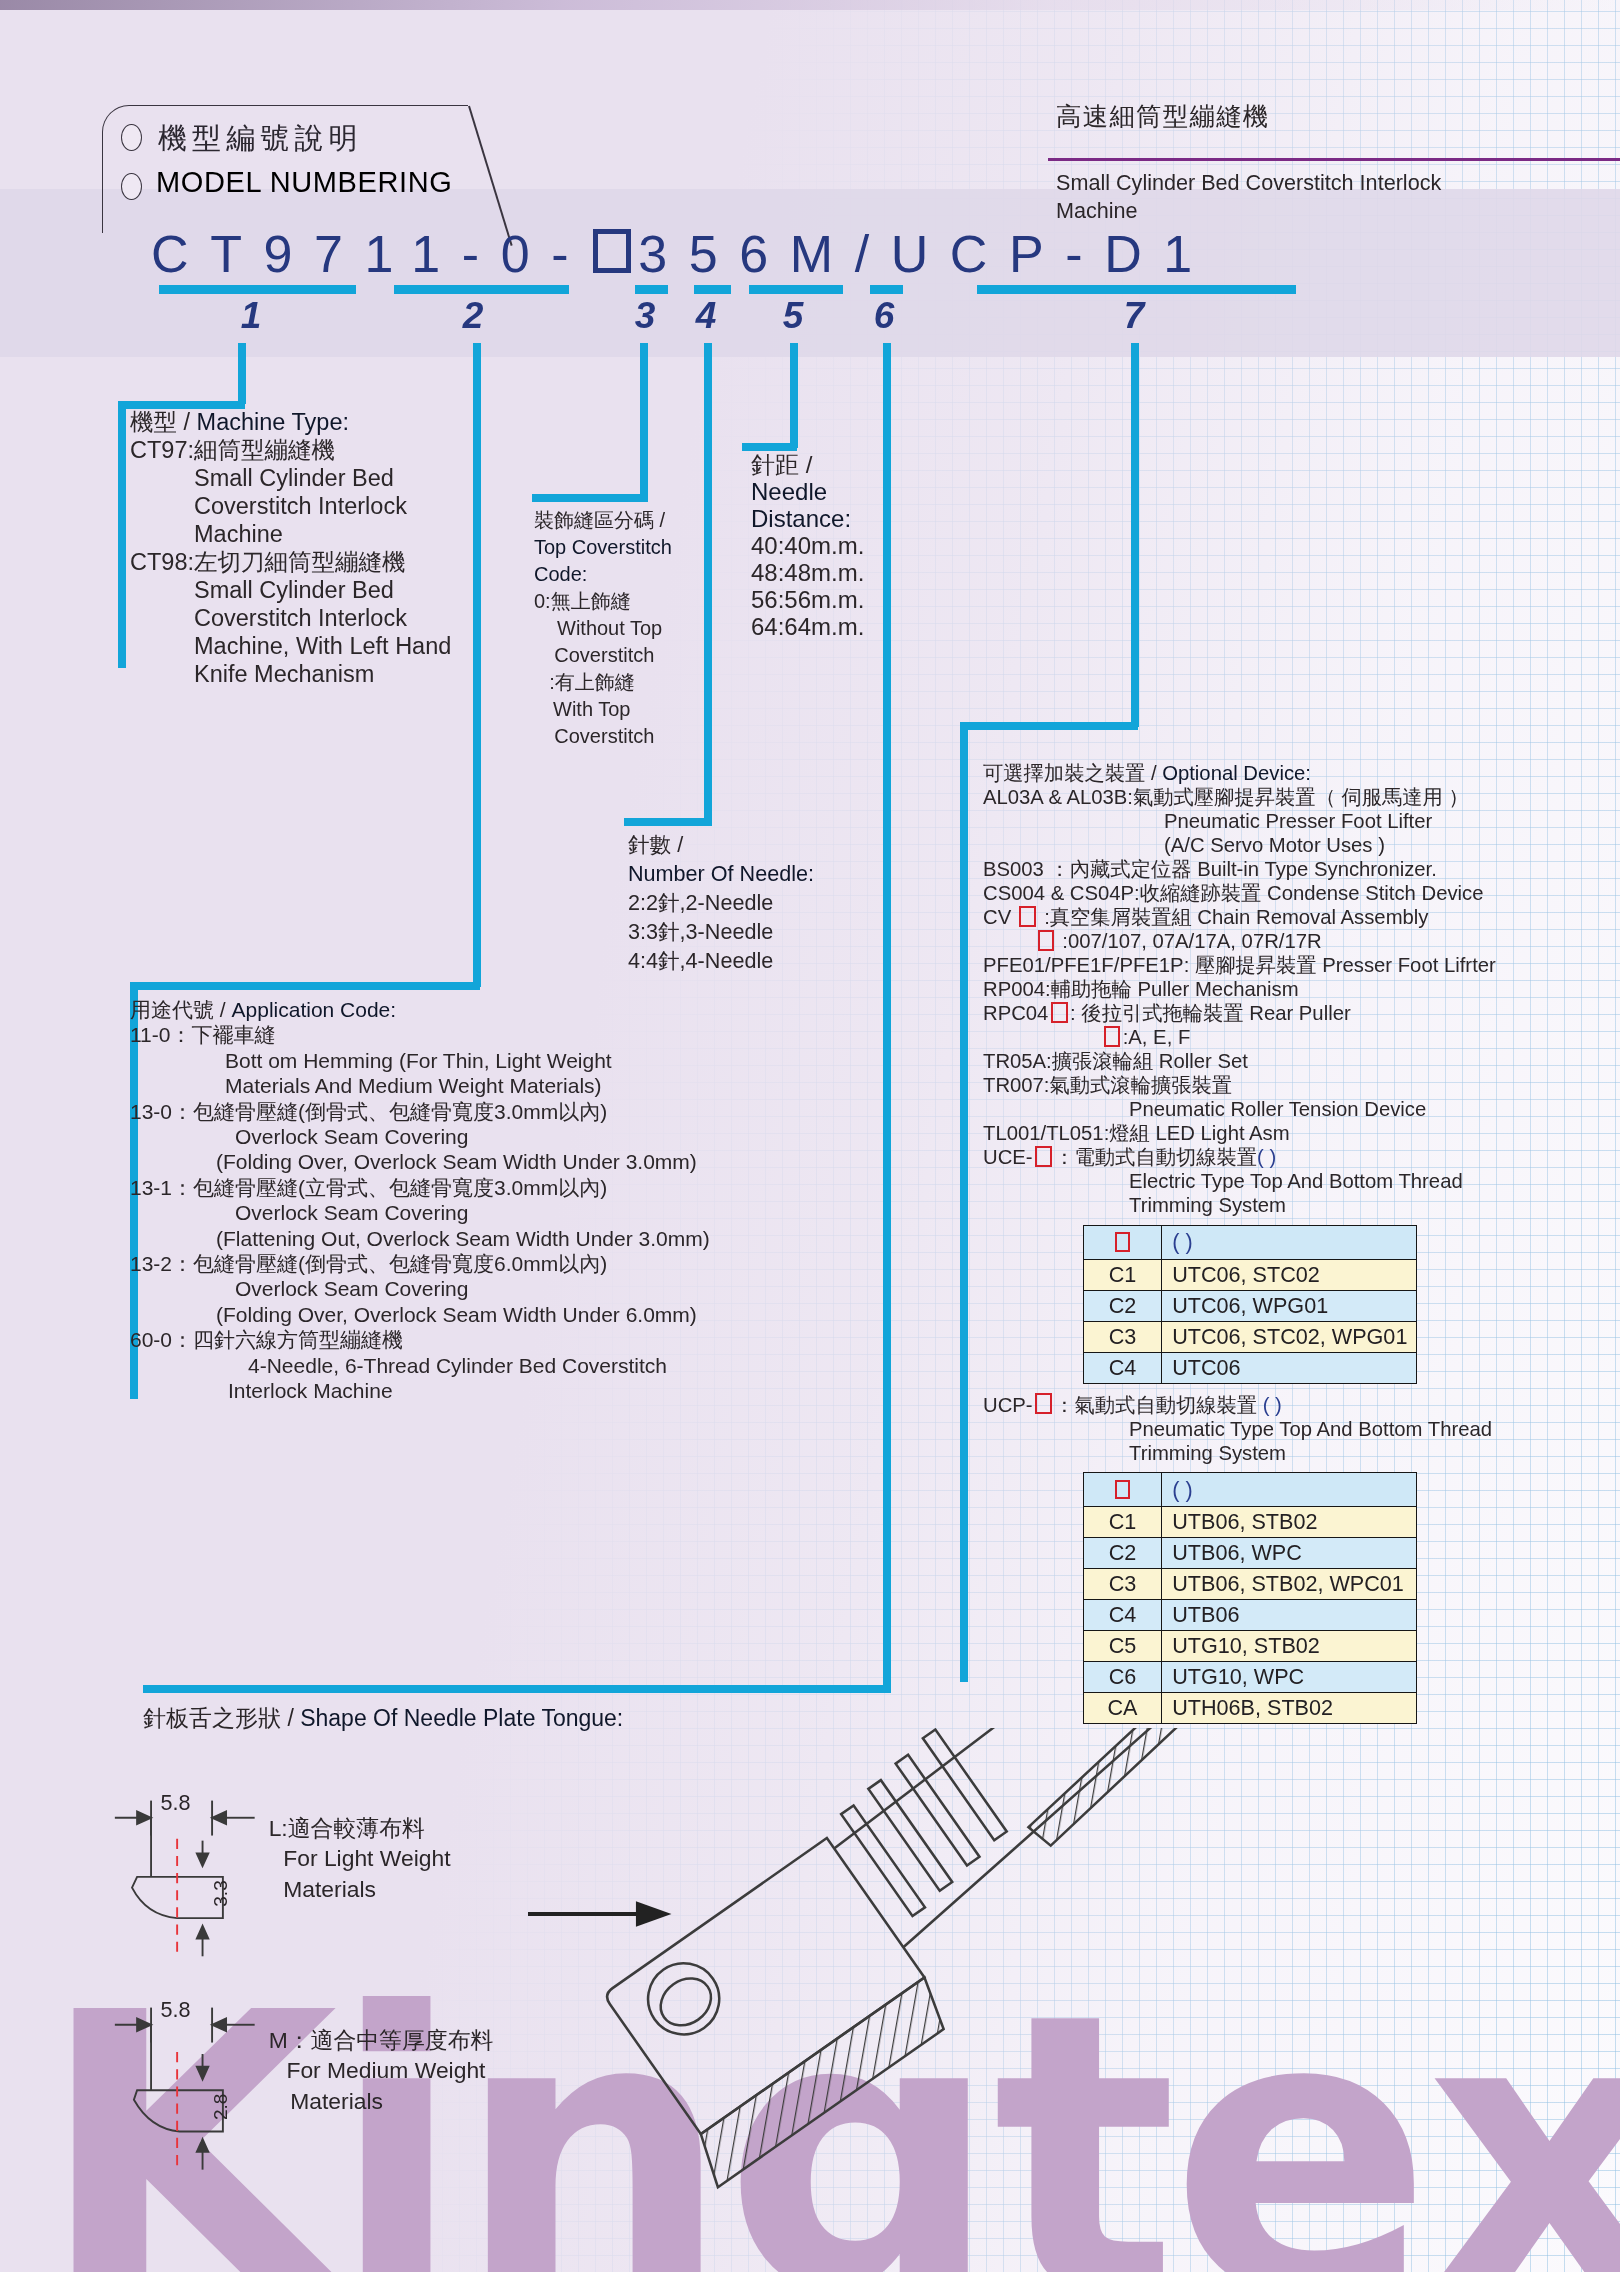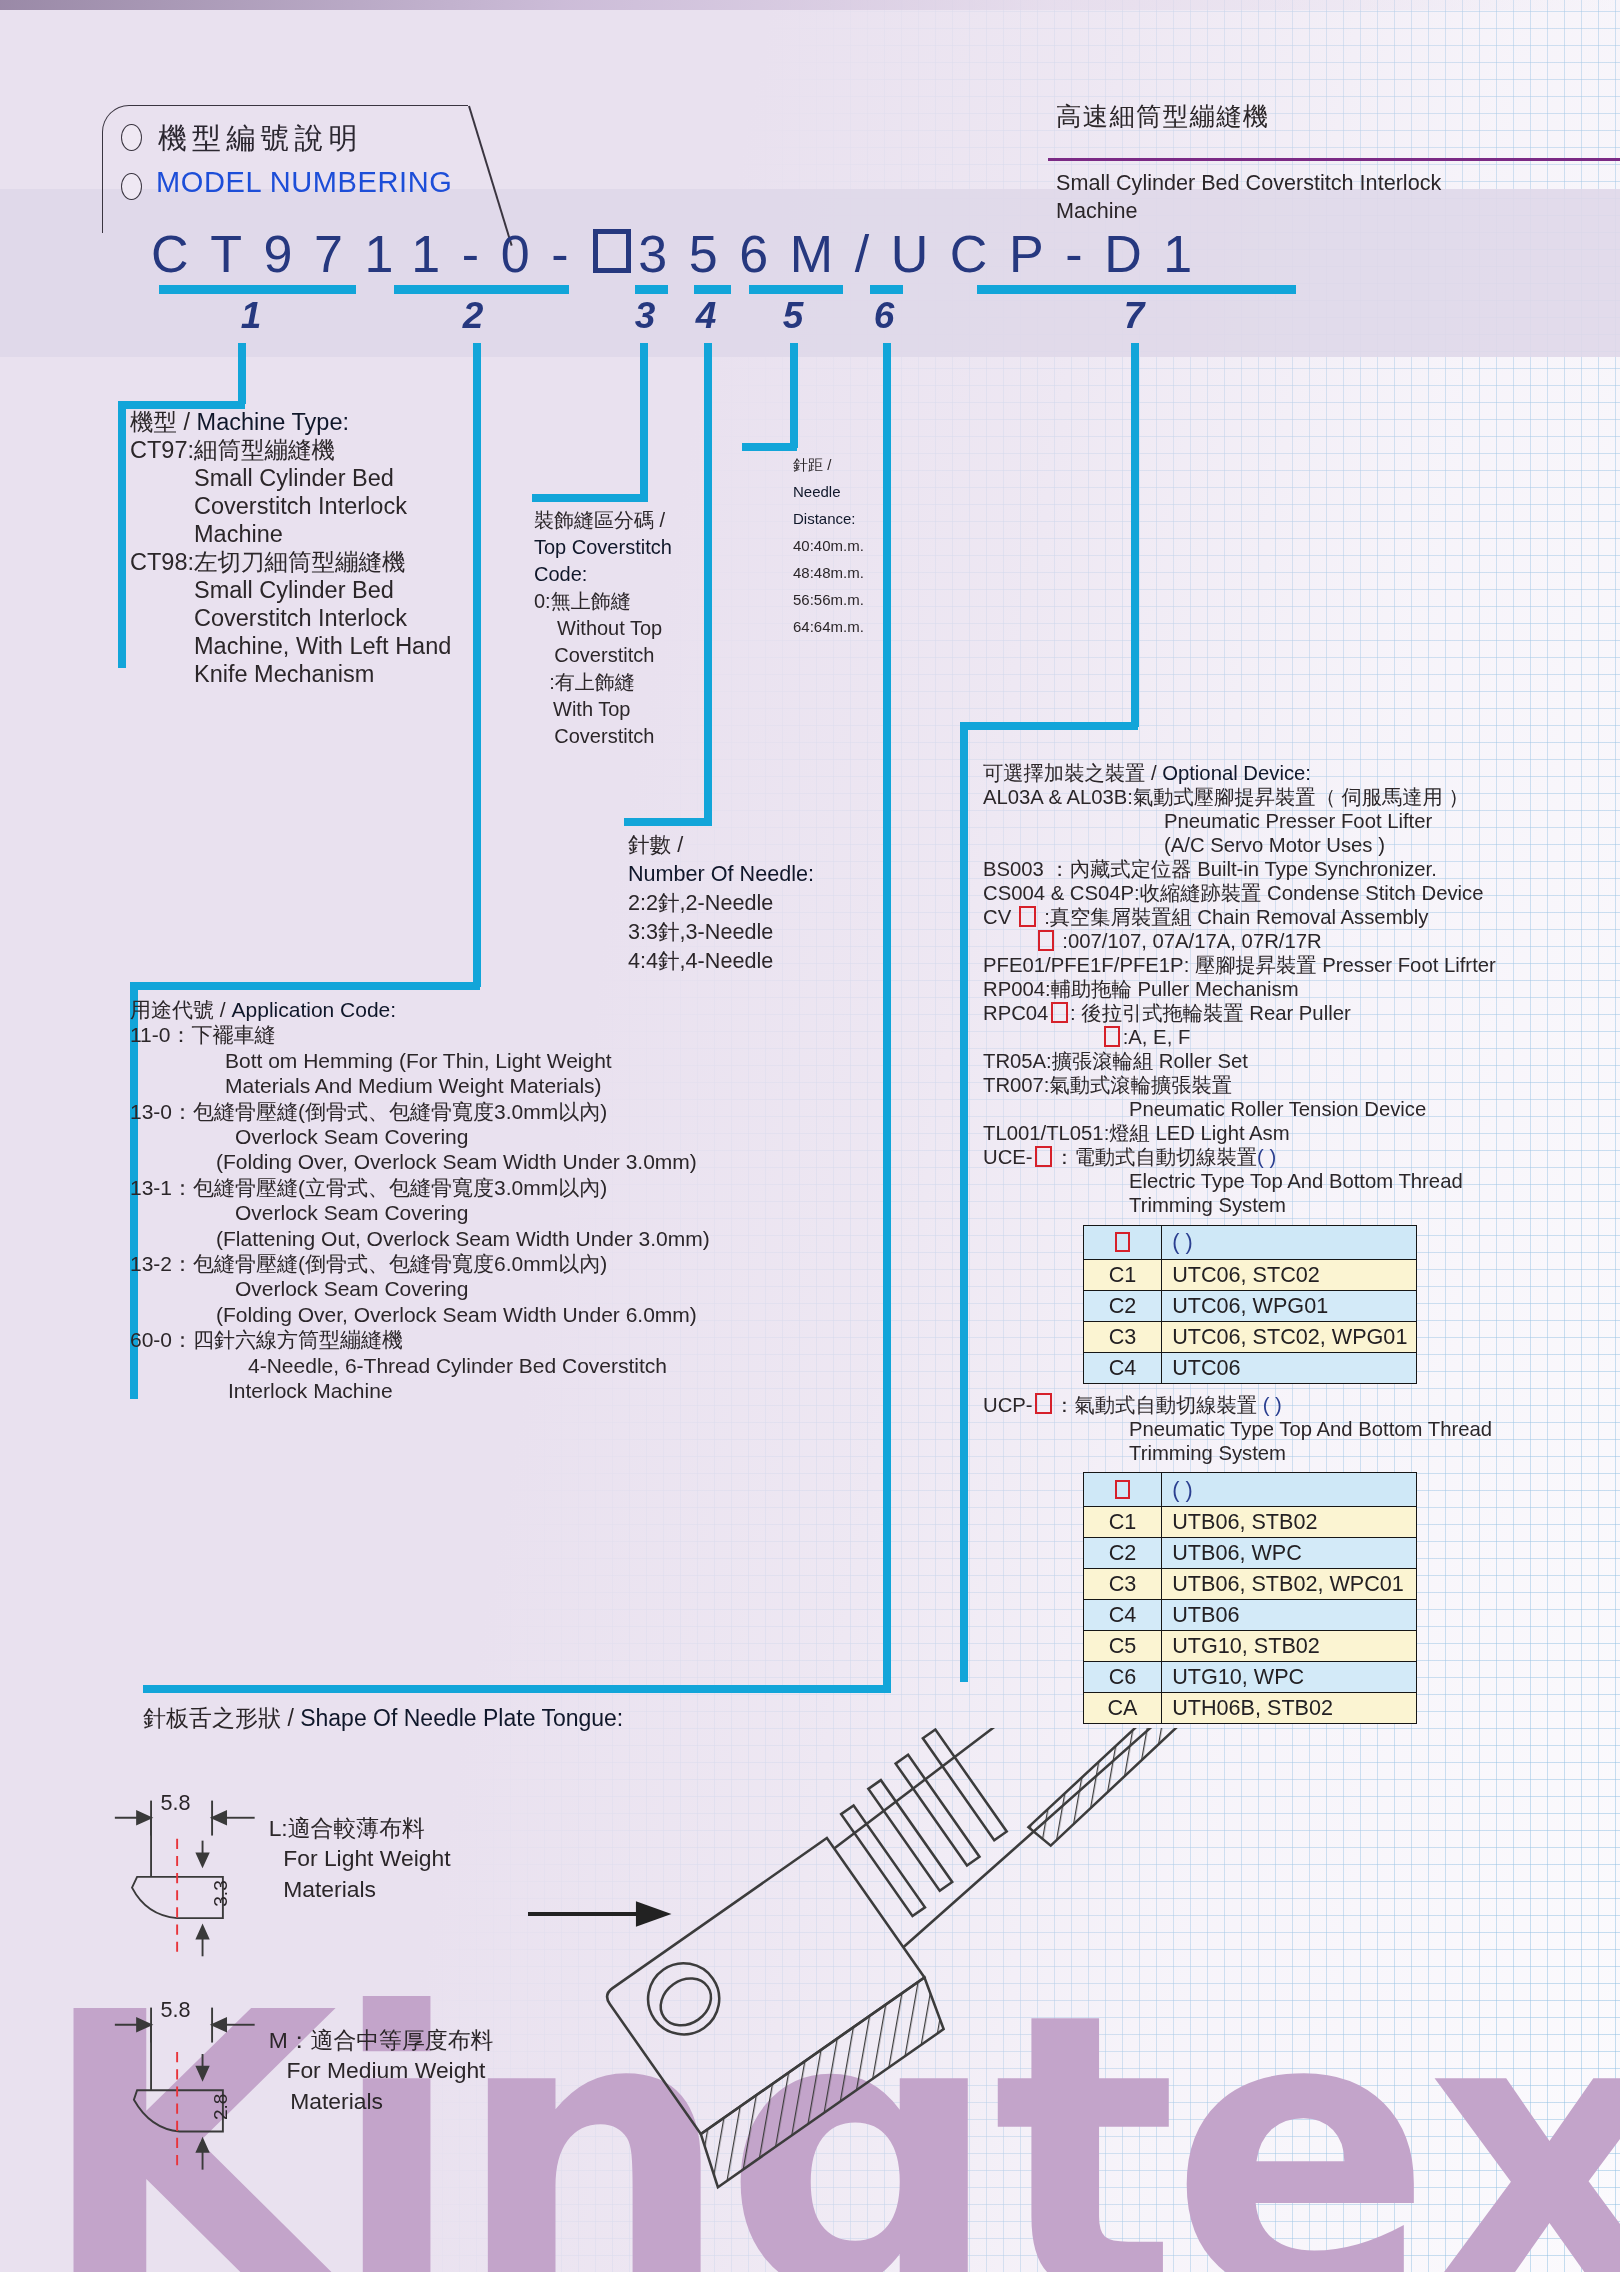--- a/index.html
+++ b/index.html
@@ -19,40 +19,40 @@
   .model-band{position:absolute;left:0;top:189px;width:100%;height:168px;background:rgba(223,216,233,.90)}
   .watermark{position:absolute;left:38px;top:1931px;font-size:387px;font-weight:bold;
     letter-spacing:-7.6px;color:#c3a4ca;white-space:nowrap;font-family:"DejaVu Sans",sans-serif}
   
   .tab-frame{position:absolute;left:102px;top:105px;width:365px;height:127px;
     border-top:1.9px solid #3a3540;border-left:1.9px solid #3a3540;border-top-left-radius:27px}
   .tab-slant{position:absolute;left:468px;top:106px;width:1.9px;height:146px;background:#3a3540;
     transform:rotate(-17deg);transform-origin:top center}
   .bullet{position:absolute;width:19px;height:25.4px;border:1.9px solid #3a3540;border-radius:50%;background:#efe8f3}
   .tab-zh{position:absolute;left:158px;top:119px;font-size:29px;letter-spacing:5.1px;color:#2b2730}
-  .tab-en{position:absolute;left:156px;top:166px;font-size:29px;color:#1d4ed8;letter-spacing:0.6px}
+  .tab-en{position:absolute;left:156px;top:166px;font-size:29px;color:#000000;letter-spacing:0.6px}
   
   .hdr-zh{position:absolute;left:1056px;top:100px;font-size:25.4px;letter-spacing:1.3px}
   .hdr-rule{position:absolute;left:1048px;top:158px;width:572px;height:3.2px;background:#7b2a85}
   .hdr-en{position:absolute;left:1056px;font-size:21.6px;line-height:28px}
   
   .model{position:absolute;left:151px;top:224px;font-size:52px;font-weight:normal;color:#26387f;
     letter-spacing:21.6px;white-space:nowrap}
   .msq{display:inline-block;width:28px;height:34px;border:5.1px solid #26387f;vertical-align:-0.6px;margin:0 7.6px 0 2.5px}
   .bar{position:absolute;top:285px;height:9px;background:#12a5d9}
   .mnum{position:absolute;top:295px;font-size:37px;font-weight:bold;font-style:italic;color:#26387f;
     transform:translateX(-50%)}
   .cy{position:absolute;background:#12a5d9}
   
   .red{color:#0f172a}
   .blu{color:#2b3f90}
   .blk{position:absolute}
   .machine{left:130px;top:408px;font-size:23.5px;line-height:28px;white-space:nowrap}
   .tcover{left:534px;top:507px;font-size:20px;line-height:27px;white-space:nowrap}
-  .ndist{left:793px;top:451px;font-size:15px;line-height:27px;white-space:nowrap}
+  .ndist{left:751px;top:451px;font-size:24px;line-height:27px;white-space:nowrap}
   .nneedle{left:628px;top:830px;font-size:21.6px;line-height:29px;white-space:nowrap}
   .appcode{left:130px;top:997px;font-size:21px;line-height:25.4px;white-space:nowrap}
   .opt{left:983px;top:761px;width:637px;font-size:20.3px;line-height:24px;white-space:nowrap}
   .rsq{display:inline-block;width:12.7px;height:17px;border:2.5px solid #d6202a;vertical-align:-2.5px;margin:0 2.5px}
   .rsq.sm{width:11.4px;height:15.2px}
   
   .opttab{border-collapse:collapse;margin:7.6px 0 9px 100px;font-size:21.6px;color:#232023}
   .opttab td{border:1.9px solid #161616;height:30px;padding:0}
   .opttab .c1{width:77px;text-align:center}
   .opttab .c2{width:244px;padding-left:10.2px}

